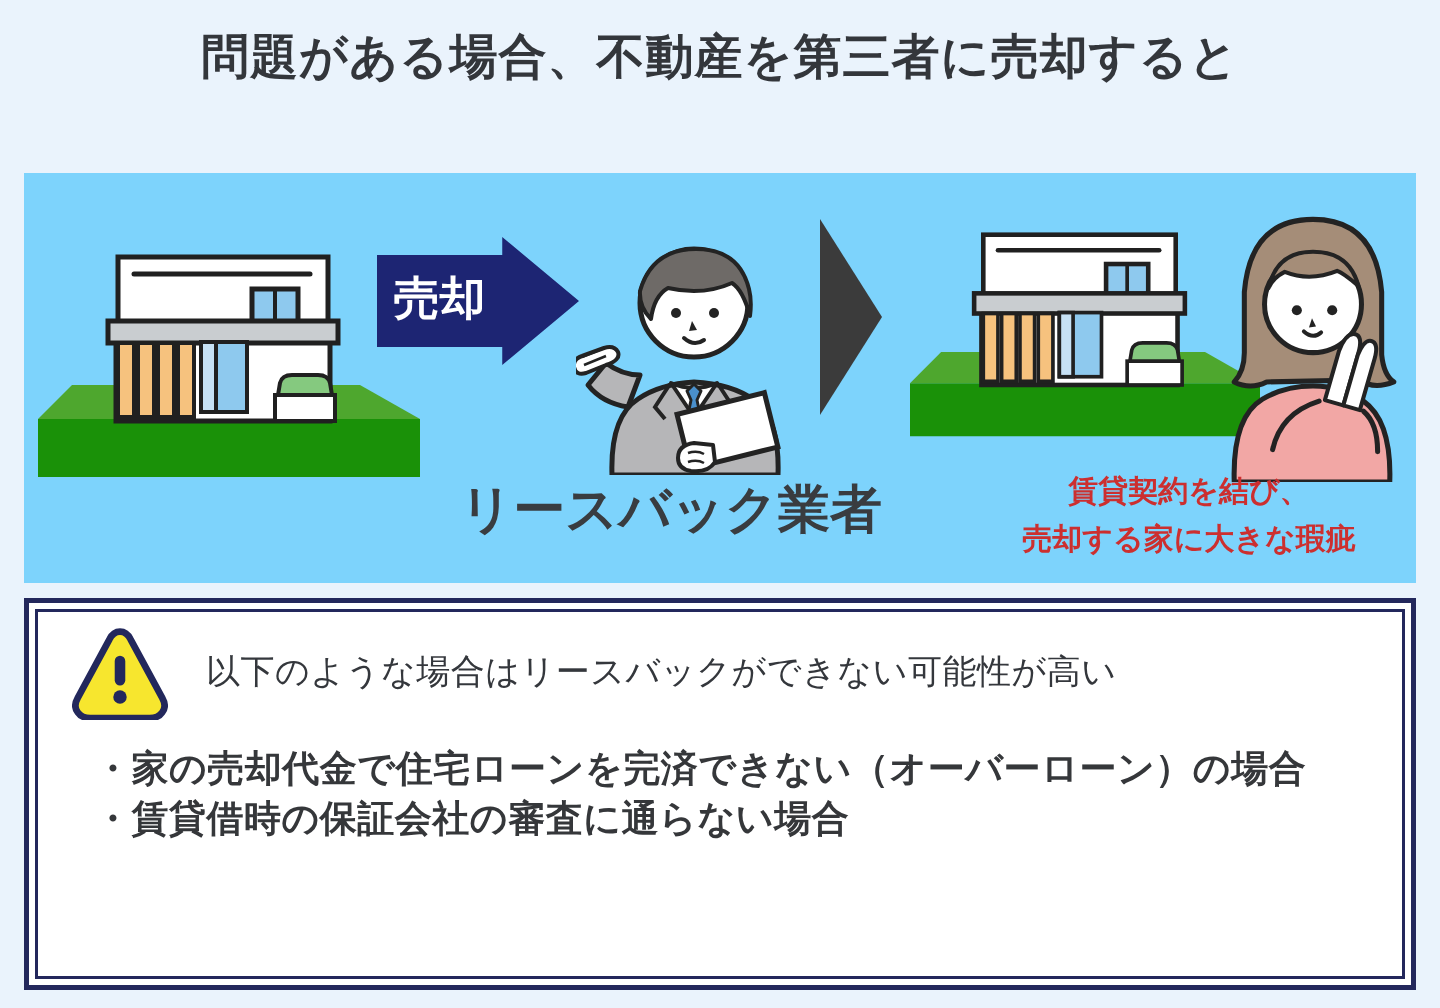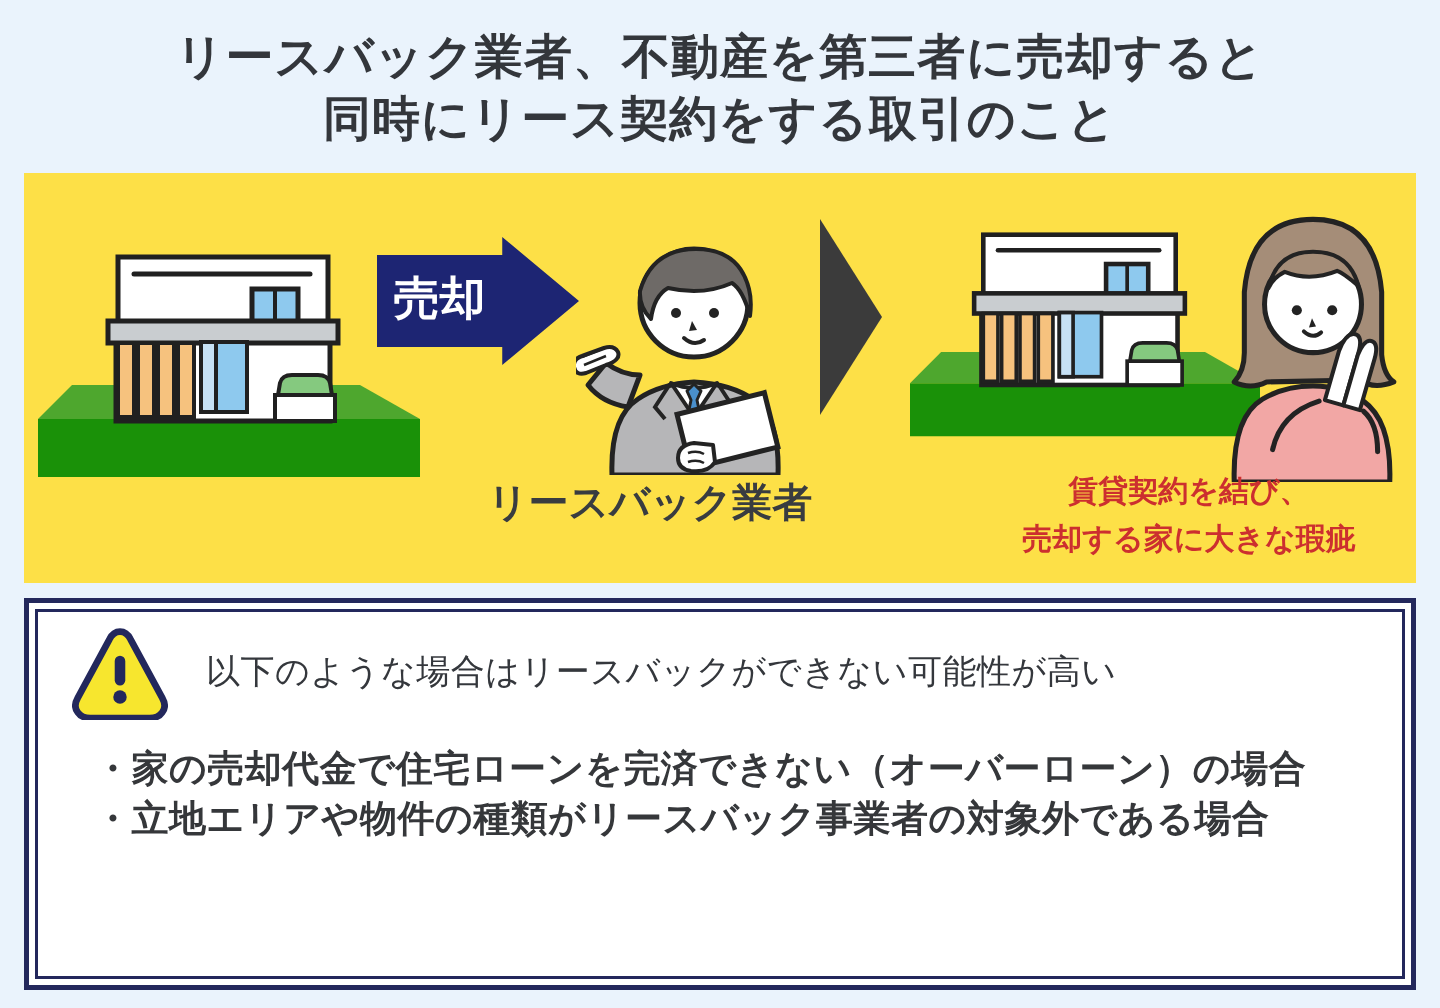--- a/index.html
+++ b/index.html
@@ -5,33 +5,33 @@
   * { margin:0; padding:0; box-sizing:border-box; }
   html,body { width:1440px; height:1008px; }
   body { font-family:"Liberation Sans", sans-serif; }
   .page { position:relative; width:1440px; height:1008px; background:#eaf3fc; overflow:hidden; }
 
   
   .title { position:absolute; left:0; top:26px; width:1440px; text-align:center;
            font-size:48px; line-height:62px; font-weight:800; color:#33363b; letter-spacing:1px; }
 
   
-  .diagram-panel { position:absolute; left:24px; top:173px; width:1392px; height:410px; background:#fde047; }
+  .diagram-panel { position:absolute; left:24px; top:173px; width:1392px; height:410px; background:#7dd3fc; }
   .abs { position:absolute; }
 
   .sale-arrow { position:absolute; left:353px; top:64px; width:202px; height:128px; background:#1d2573;
                 clip-path:polygon(0% 14%, 62% 14%, 62% 0%, 100% 50%, 62% 100%, 62% 86%, 0% 86%); }
   .sale-arrow span { position:absolute; left:31%; top:50%; transform:translate(-50%,-54%);
                      color:#ffffff; font-size:46px; font-weight:800; white-space:nowrap; }
 
   .fwd-triangle { position:absolute; left:796px; top:46px; width:62px; height:196px; background:#3b3b3b;
                   clip-path:polygon(0 0, 100% 50%, 0 100%); }
 
   .agent-label { position:absolute; left:436px; top:302px; width:380px; text-align:center;
-                 font-size:40px; font-weight:800; color:#393c40; white-space:nowrap; }
+                 font-size:52px; font-weight:800; color:#393c40; white-space:nowrap; }
 
   .result-caption { position:absolute; left:930px; top:294px; width:470px; text-align:center;
                     font-size:30px; line-height:48px; font-weight:800; color:#cc2f2f; white-space:nowrap; }
 
   
   .warning-box { position:absolute; left:24px; top:598px; width:1392px; height:392px;
                  border:5px solid #23285c; background:#ffffff; padding:6px; }
   .warning-inner { width:100%; height:100%; border:3px solid #23285c; background:#ffffff; }
   .warning-header { display:flex; align-items:center; gap:38px; padding:12px 30px 0 34px; }
   .warning-header svg { flex:0 0 auto; }
@@ -99,22 +99,21 @@
       </g>
       <path d="M62,254 q8,-36 46,-48" stroke="#232323" stroke-width="5" fill="none" stroke-linecap="round"></path>
       <path d="M152,216 q14,12 14,40" stroke="#232323" stroke-width="5" fill="none" stroke-linecap="round"></path>
     </symbol>
   </defs>
 </svg>
 
 <div class="page">
 
   <header class="title">
-    <div>リースバック業者、不動産を第三者に売却すると</div>
-    <div>同時にリース契約をする取引のこと</div>
+    <div>問題がある場合、不動産を第三者に売却すると</div>
   </header>
 
   <section class="diagram-panel">
 
     <svg class="abs" style="left:14px; top:56px;" width="382" height="252" viewBox="0 0 382 252">
         <use href="#sym-house"></use>
       </svg>
 
     <div class="sale-arrow">
       <span>売却</span>
@@ -150,19 +149,19 @@
         <svg width="96" height="96" viewBox="0 0 100 100">
           <path d="M50,8 q7,0 11,8 l33,61 q5,9 0,15 q-4,6 -13,6 l-62,0 q-9,0 -13,-6 q-5,-6 0,-15 l33,-61 q4,-8 11,-8 z" fill="#f7e62e" stroke="#23285c" stroke-width="7" stroke-linejoin="round"></path>
           <rect x="44.5" y="33" width="11" height="31" rx="5.5" fill="#23285c"></rect>
           <circle cx="50" cy="76" r="7" fill="#23285c"></circle>
         </svg>
         <div class="warning-heading">以下のような場合はリースバックができない可能性が高い</div>
       </div>
 
       <ul class="warning-list">
         <li>・家の売却代金で住宅ローンを完済できない（オーバーローン）の場合</li>
-        <li>・立地エリアや物件の種類がリースバック事業者の対象外である場合</li>
+        <li>・賃貸借時の保証会社の審査に通らない場合</li>
       </ul>
 
     </div>
   </section>
 
 </div>
 
 </body></html>

